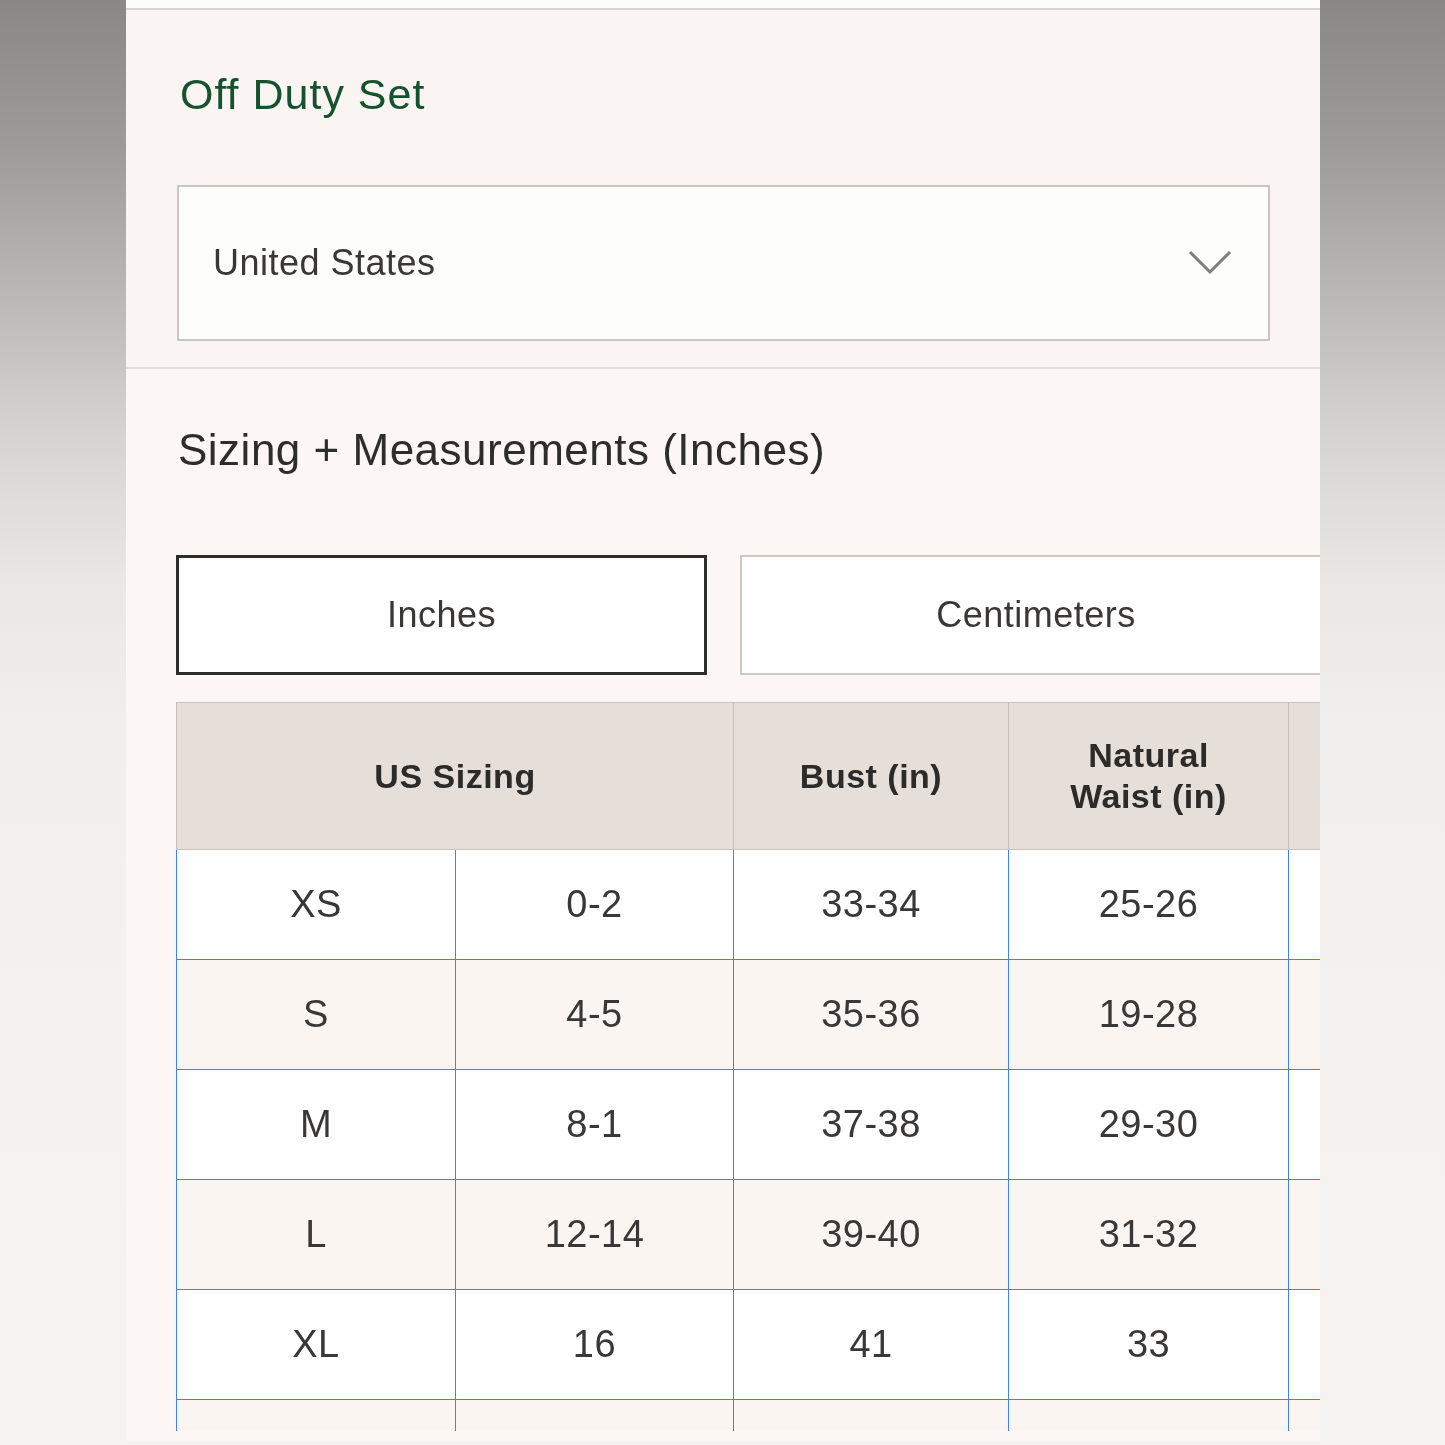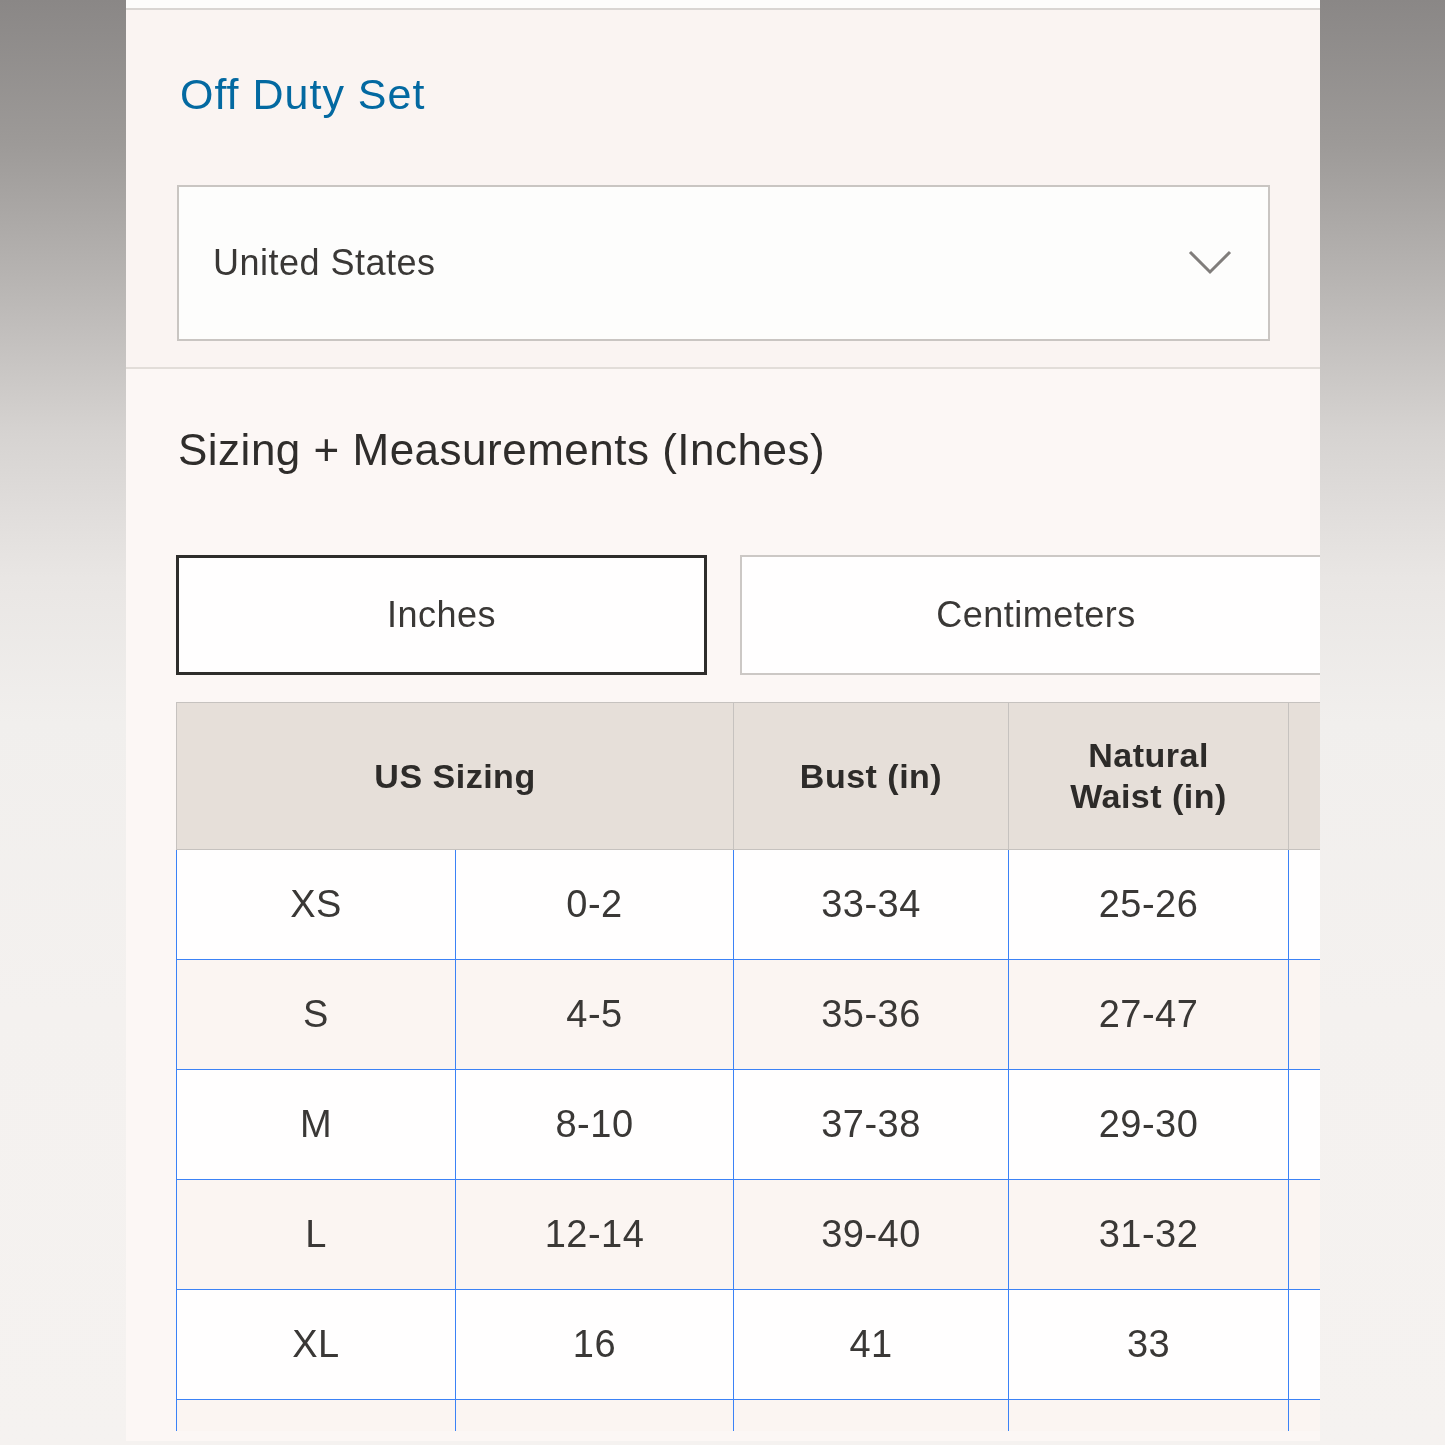--- a/index.html
+++ b/index.html
@@ -23,21 +23,21 @@
     border-bottom:2px solid #d9d5d2;
   }
   .card-top {
     position:relative;
     height:359px; background:#faf4f2;
     border-bottom:2px solid #e2ddd9;
   }
   .product-title {
     position:absolute; left:54px; top:60px;
     margin:0; font-size:43px; font-weight:400;
-    letter-spacing:1px; color:#0369a1;
+    letter-spacing:1px; color:#14532d;
   }
   .dropdown {
     position:absolute; left:51px; top:175px;
     width:1093px; height:156px;
     background:#fdfdfc; border:2px solid #c9c5c2;
     display:flex; align-items:center;
     padding-left:34px; cursor:pointer;
   }
   .dropdown-value {
     font-size:36px; color:#3a3836; letter-spacing:0.5px;
@@ -151,26 +151,26 @@
               <td>XS</td>
               <td>0-2</td>
               <td>33-34</td>
               <td>25-26</td>
               <td></td>
             </tr>
             <tr>
               <td>S</td>
               <td>4-5</td>
               <td>35-36</td>
-              <td>27-47</td>
+              <td>19-28</td>
               <td></td>
             </tr>
             <tr>
               <td>M</td>
-              <td>8-10</td>
+              <td>8-1</td>
               <td>37-38</td>
               <td>29-30</td>
               <td></td>
             </tr>
             <tr>
               <td>L</td>
               <td>12-14</td>
               <td>39-40</td>
               <td>31-32</td>
               <td></td>

